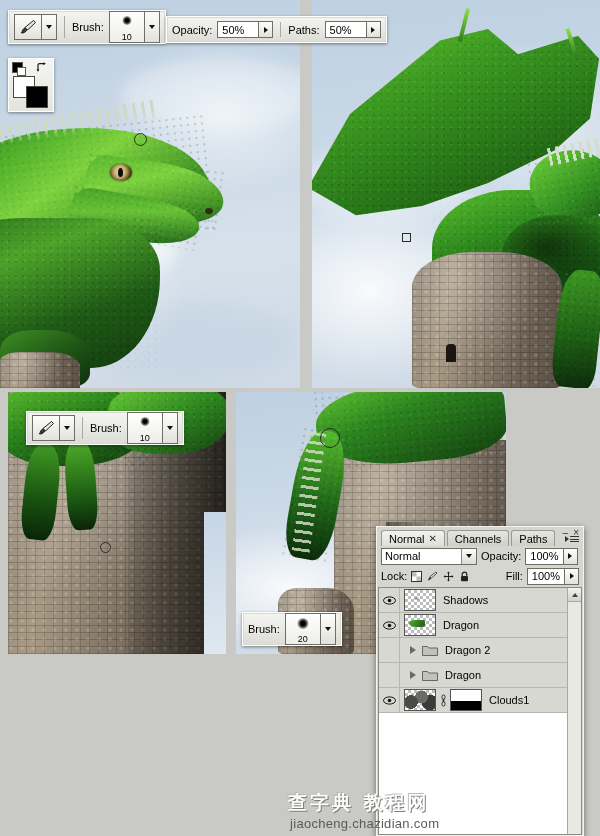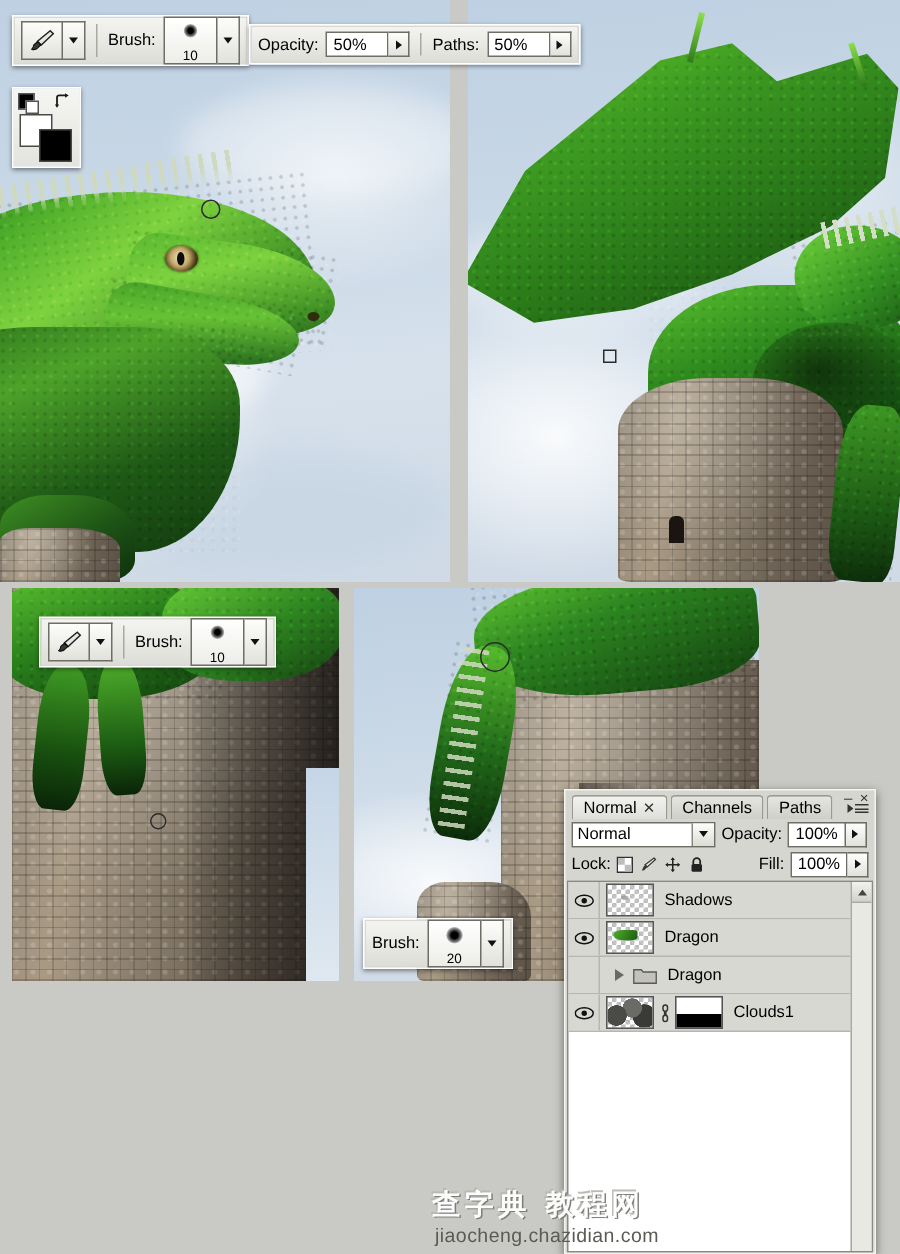--- a/index.html
+++ b/index.html
@@ -576,20 +576,30 @@
               <ellipse cx="6.5" cy="4.5" rx="6" ry="3.6" fill="none" stroke="#111" stroke-width="1"></ellipse>
               <circle cx="6.5" cy="4.5" r="1.8" fill="#111"></circle>
             </svg>
         </div>
         <div class="thumb">
           <span style="position:absolute;left:4px;top:5px;width:16px;height:7px;background:linear-gradient(120deg,#4fae2b,#1c5a13);border-radius:40% 20% 30% 50%;"></span>
         </div>
         <span class="lname">Dragon</span>
       </div>
 
+      <div class="lrow">
+        <div class="eye-cell"></div>
+        <div class="grp-arrow">
+          <span class="tri-right" style="border-left-color:#6a6a63;border-top-width:4px;border-bottom-width:4px;border-left-width:6px;"></span>
+        </div>
+        <svg class="folder" viewBox="0 0 16 12">
+          <path d="M.5 2.5 H5.5 L6.8 4 H15.5 V11.5 H.5 Z" fill="#c2c2bb" stroke="#5b5b55" stroke-width=".9"></path>
+        </svg>
+        <span class="lname">Dragon 2</span>
+      </div>
 
       <div class="lrow">
         <div class="eye-cell"></div>
         <div class="grp-arrow">
           <span class="tri-right" style="border-left-color:#6a6a63;border-top-width:4px;border-bottom-width:4px;border-left-width:6px;"></span>
         </div>
         <svg class="folder" viewBox="0 0 16 12">
           <path d="M.5 2.5 H5.5 L6.8 4 H15.5 V11.5 H.5 Z" fill="#c2c2bb" stroke="#5b5b55" stroke-width=".9"></path>
         </svg>
         <span class="lname">Dragon</span>

